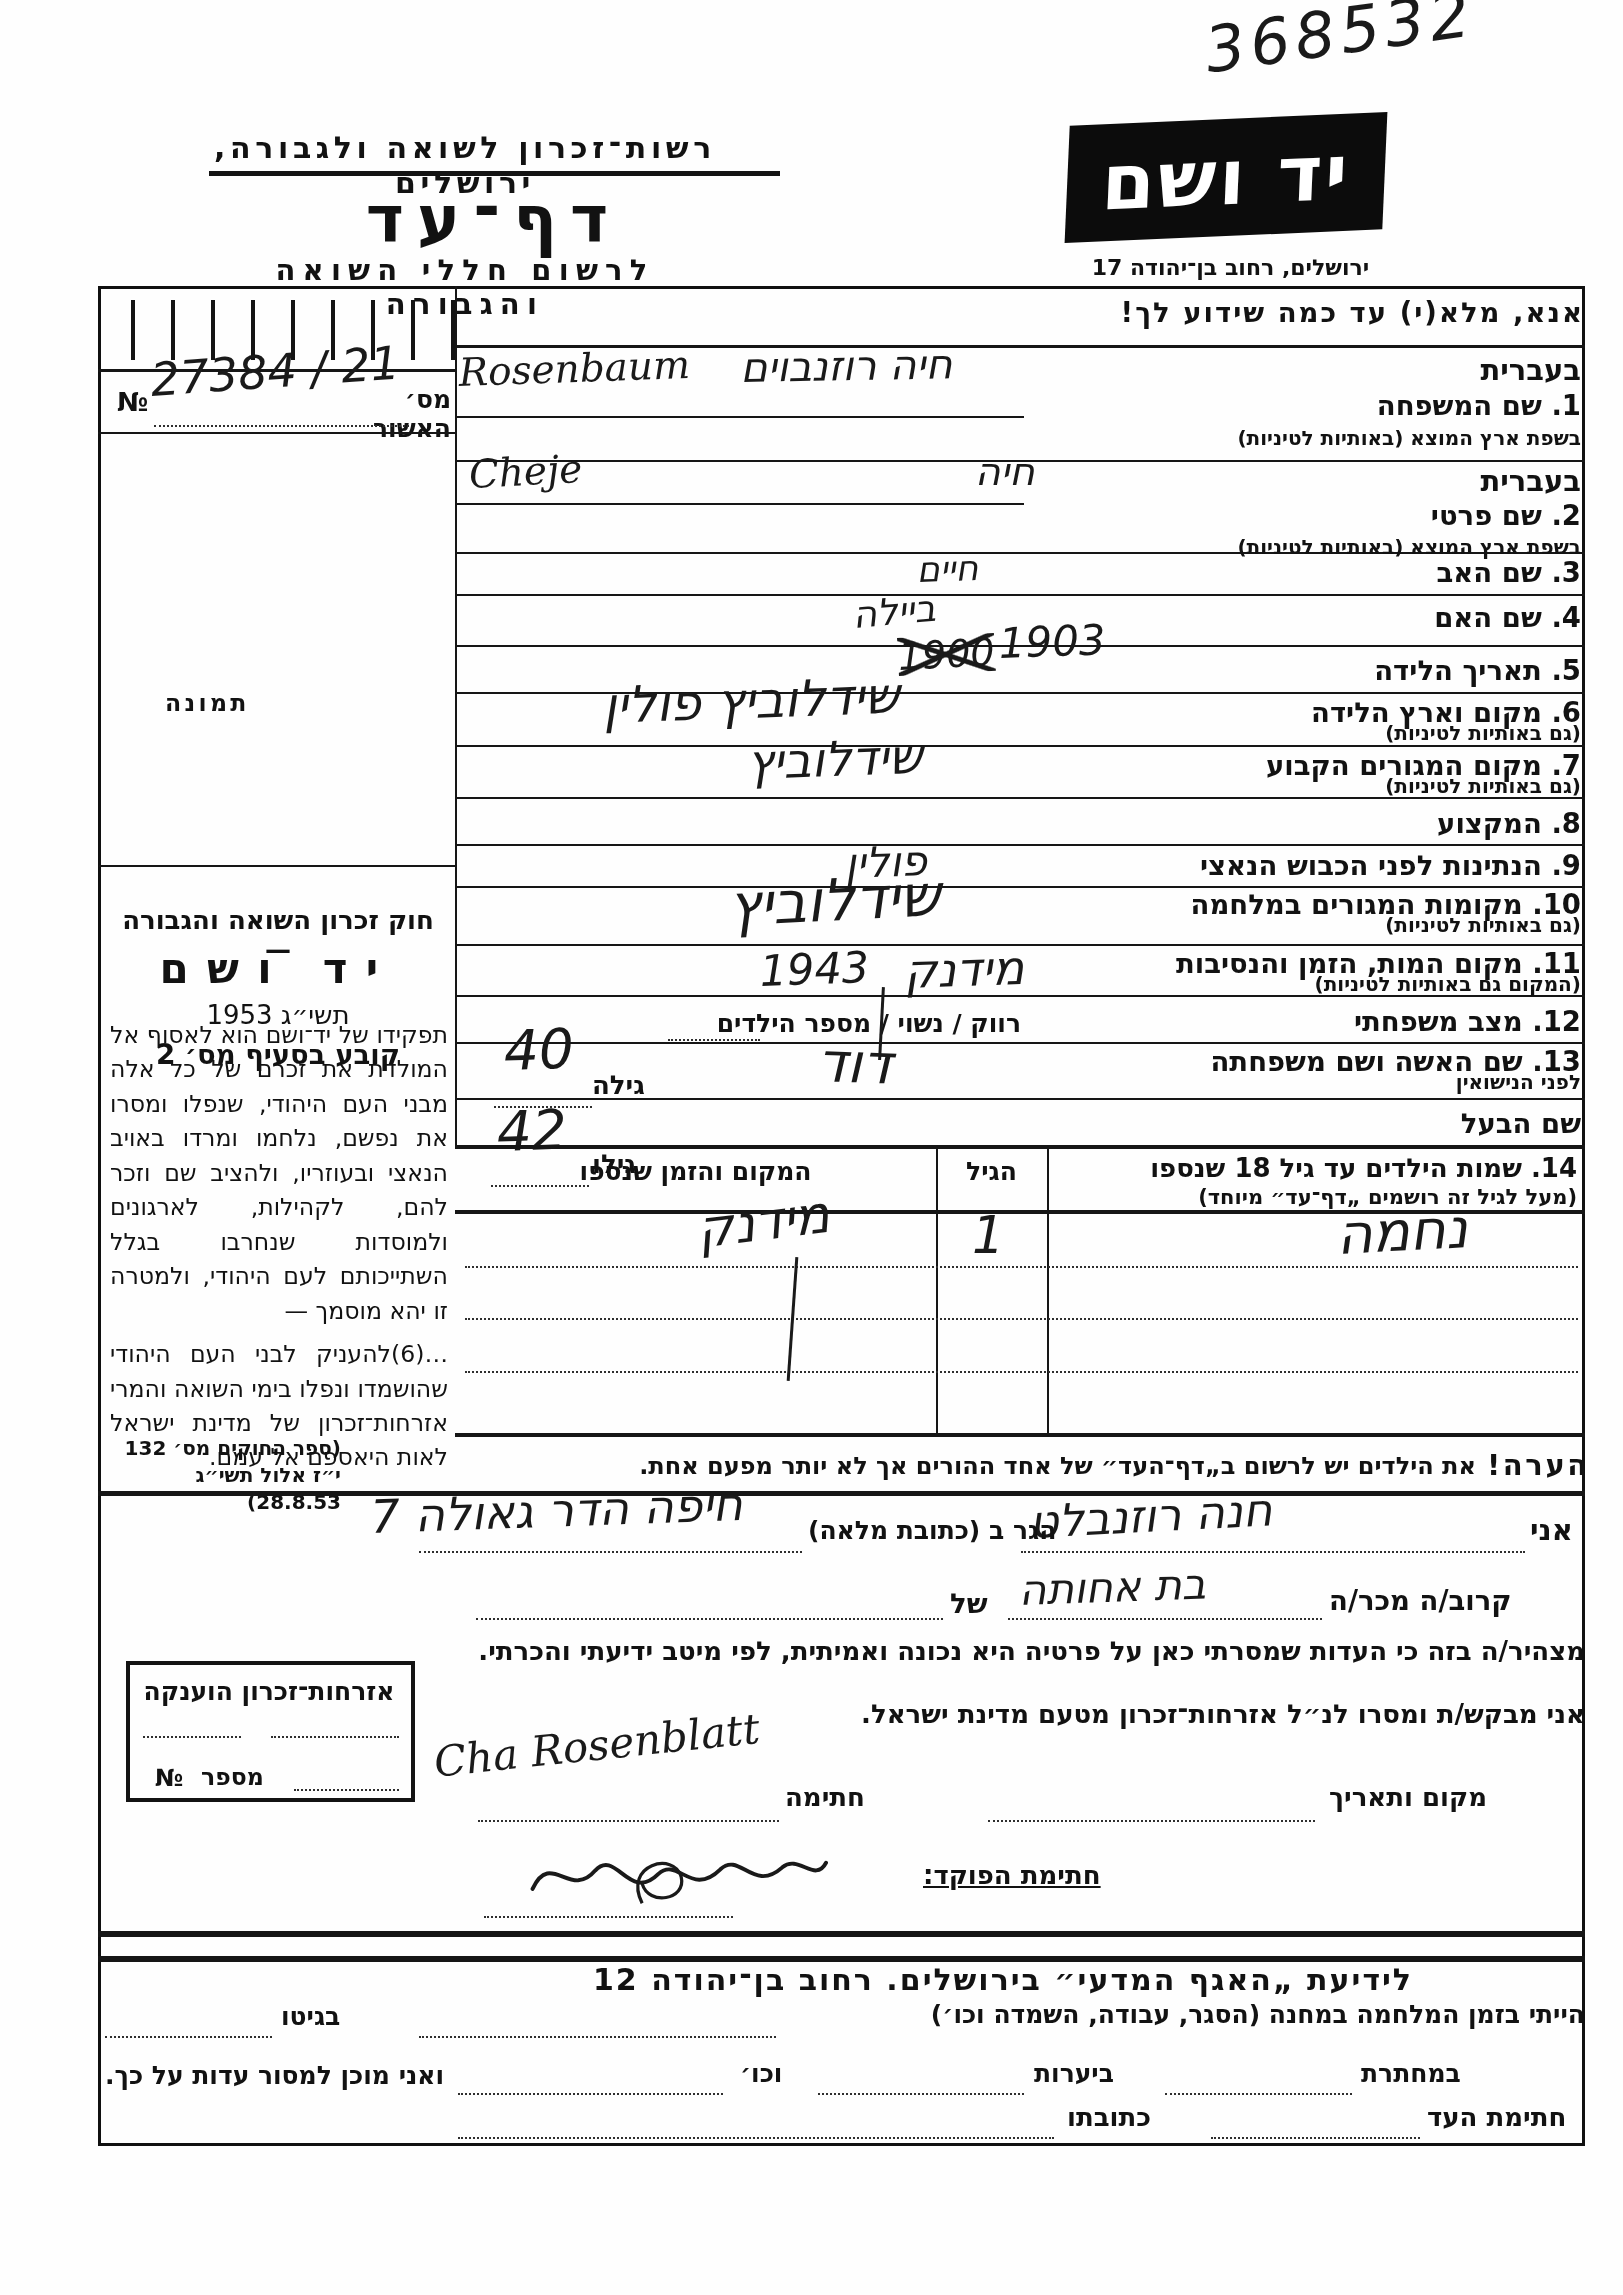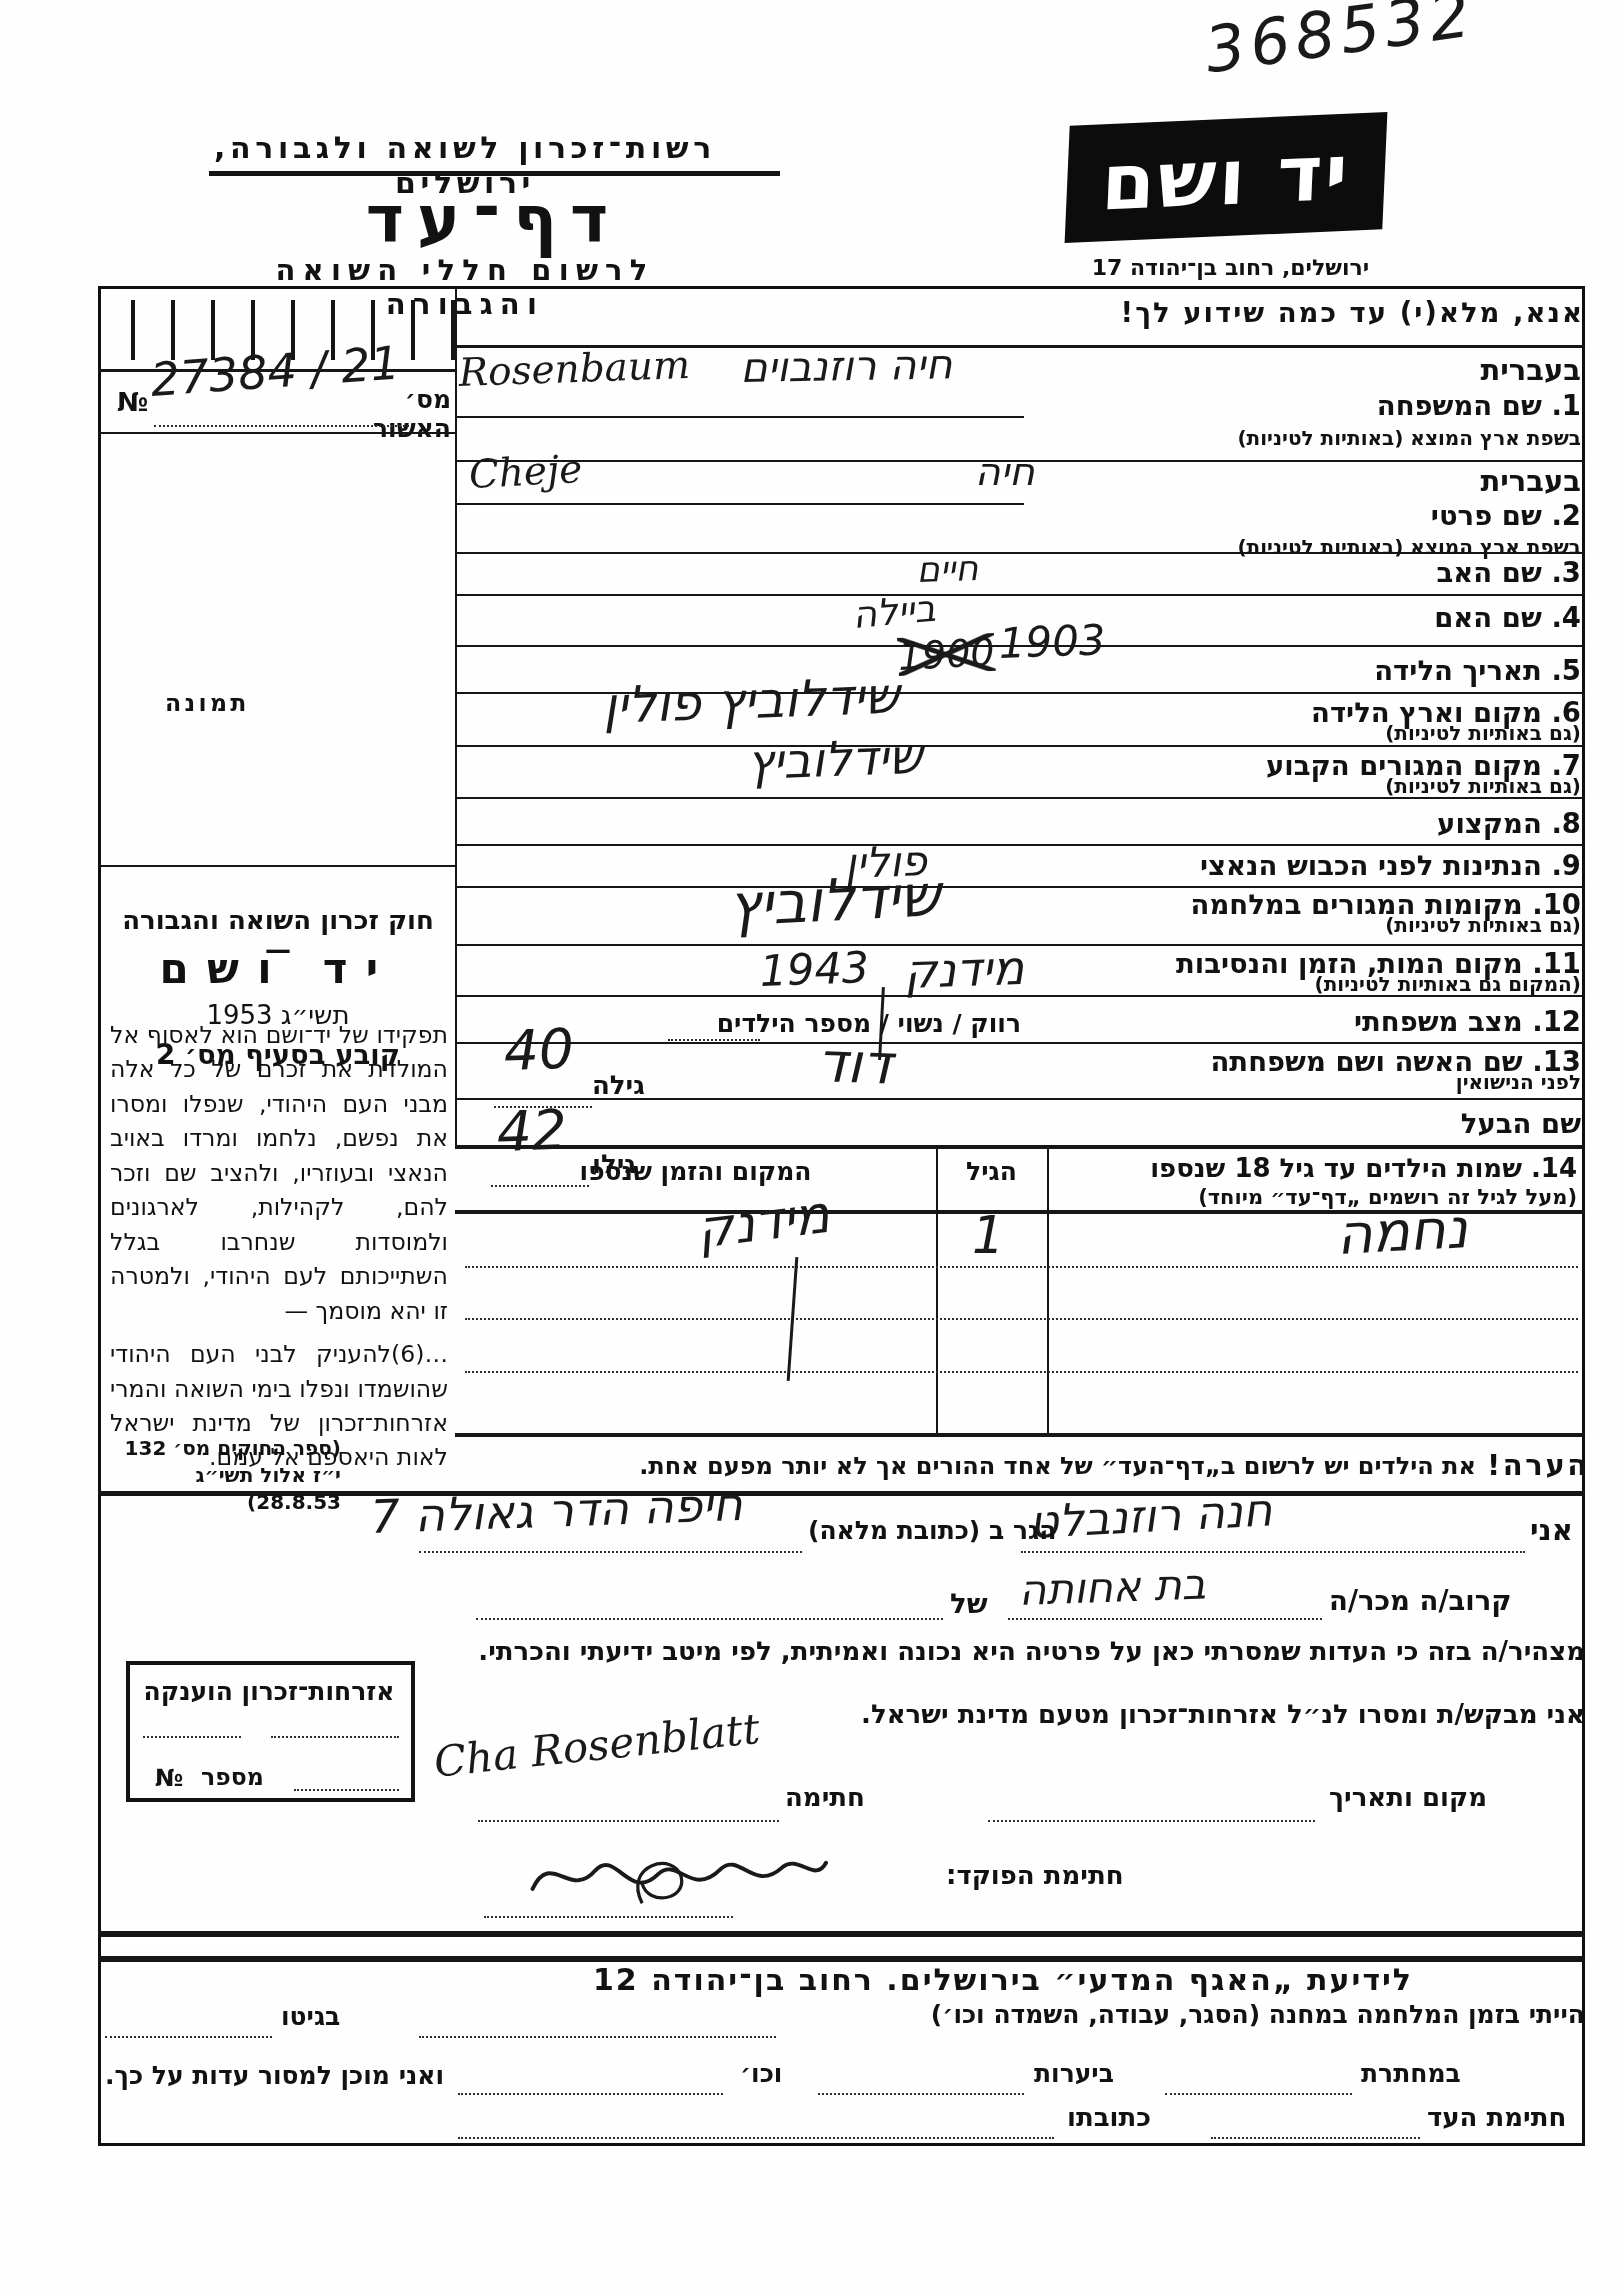--- a/index.html
+++ b/index.html
@@ -192,21 +192,21 @@
 
   <div class="abs b rt" style="left:458px;top:1636px;width:1127px;font-size:26px;">מצהיר/ה בזה כי העדות שמסרתי כאן על פרטיה היא נכונה ואמיתית, לפי מיטב ידיעתי והכרתי.</div>
   <div class="abs b rt" style="left:458px;top:1699px;width:1127px;font-size:26px;">אני מבקש/ת ומסרו לנ״ל אזרחות־זכרון מטעם מדינת ישראל.</div>
 
   <div class="abs b" style="left:1329px;top:1782px;font-size:26px;">מקום ותאריך</div>
   <div class="dot" style="left:988px;top:1820px;width:327px;"></div>
   <div class="abs b" style="left:785px;top:1782px;font-size:26px;">חתימה</div>
   <div class="hw hwl" style="left:432px;top:1742px;font-size:42px;transform:rotate(-6deg);"><span class="ltr">Cha Rosenblatt</span></div>
   <div class="dot" style="left:478px;top:1820px;width:301px;"></div>
 
-  <div class="abs b" style="left:946px;top:1860px;font-size:26px;">חתימת הפוקד:</div>
+  <div class="abs b" style="left:923px;top:1860px;font-size:26px;text-decoration:underline;">חתימת הפוקד:</div>
   <svg class="abs" style="left:524px;top:1838px;" width="308" height="75" viewBox="0 0 470 115">
     <path d="M12,78 C40,18 70,95 108,50 C140,15 160,100 205,55 C235,28 255,92 300,48 C330,20 350,85 395,45 C420,24 445,70 462,38" fill="none" stroke="#1a1a1a" stroke-width="6" stroke-linecap="round"></path>
     <path d="M180,100 C150,40 230,20 240,60 C248,95 190,105 180,70" fill="none" stroke="#1a1a1a" stroke-width="5"></path>
   </svg>
   <div class="dot" style="left:484px;top:1916px;width:249px;"></div>
 
   <div class="abs" style="left:126px;top:1661px;width:289px;height:141px;border:4.6px solid #131313;">
     <div class="abs b ctr" style="left:6.5px;top:11.8px;width:265px;font-size:25px;">אזרחות־זכרון הוענקה</div>
     <div class="dot" style="left:13px;top:71px;width:98px;"></div>
     <div class="dot" style="left:141px;top:71px;width:128px;"></div>

